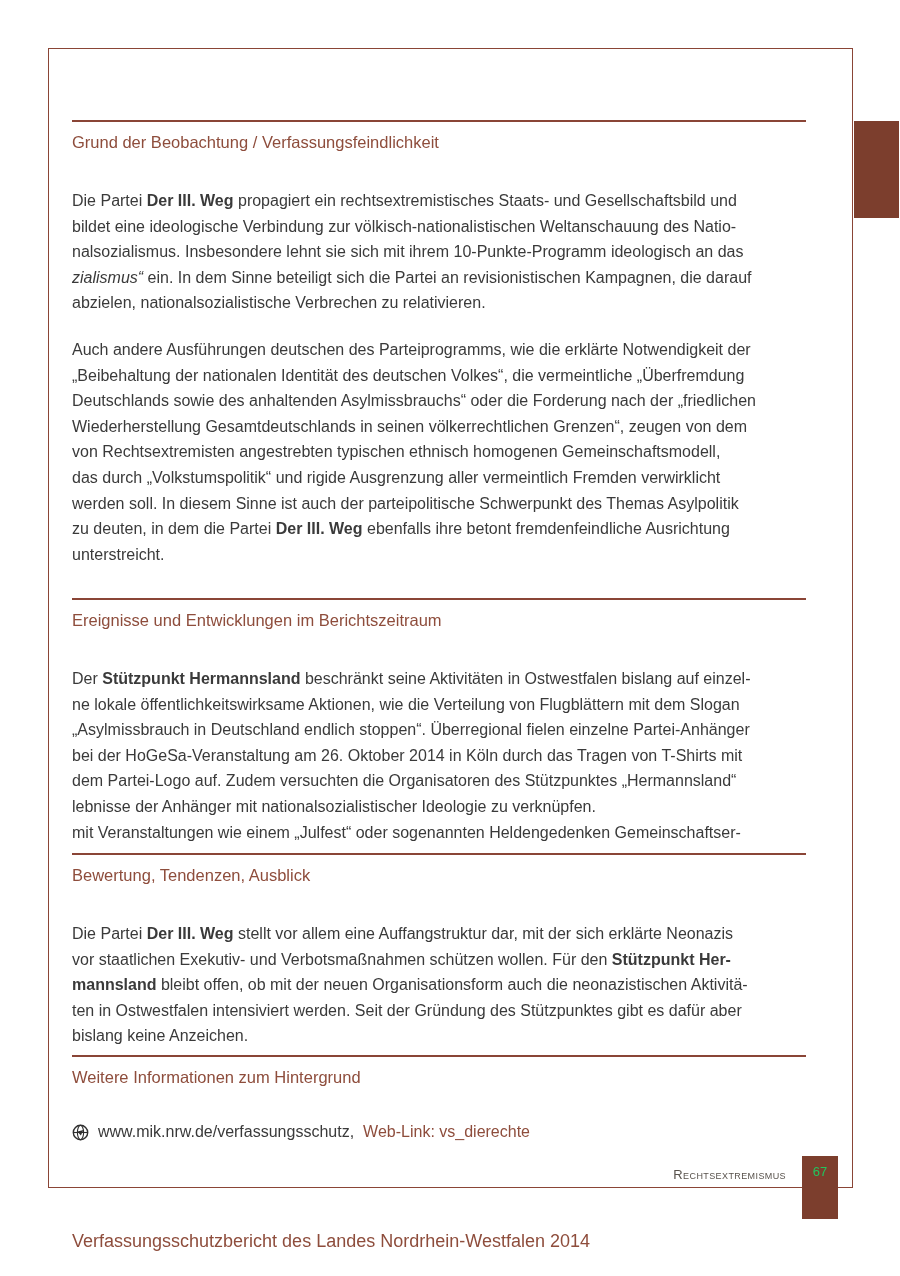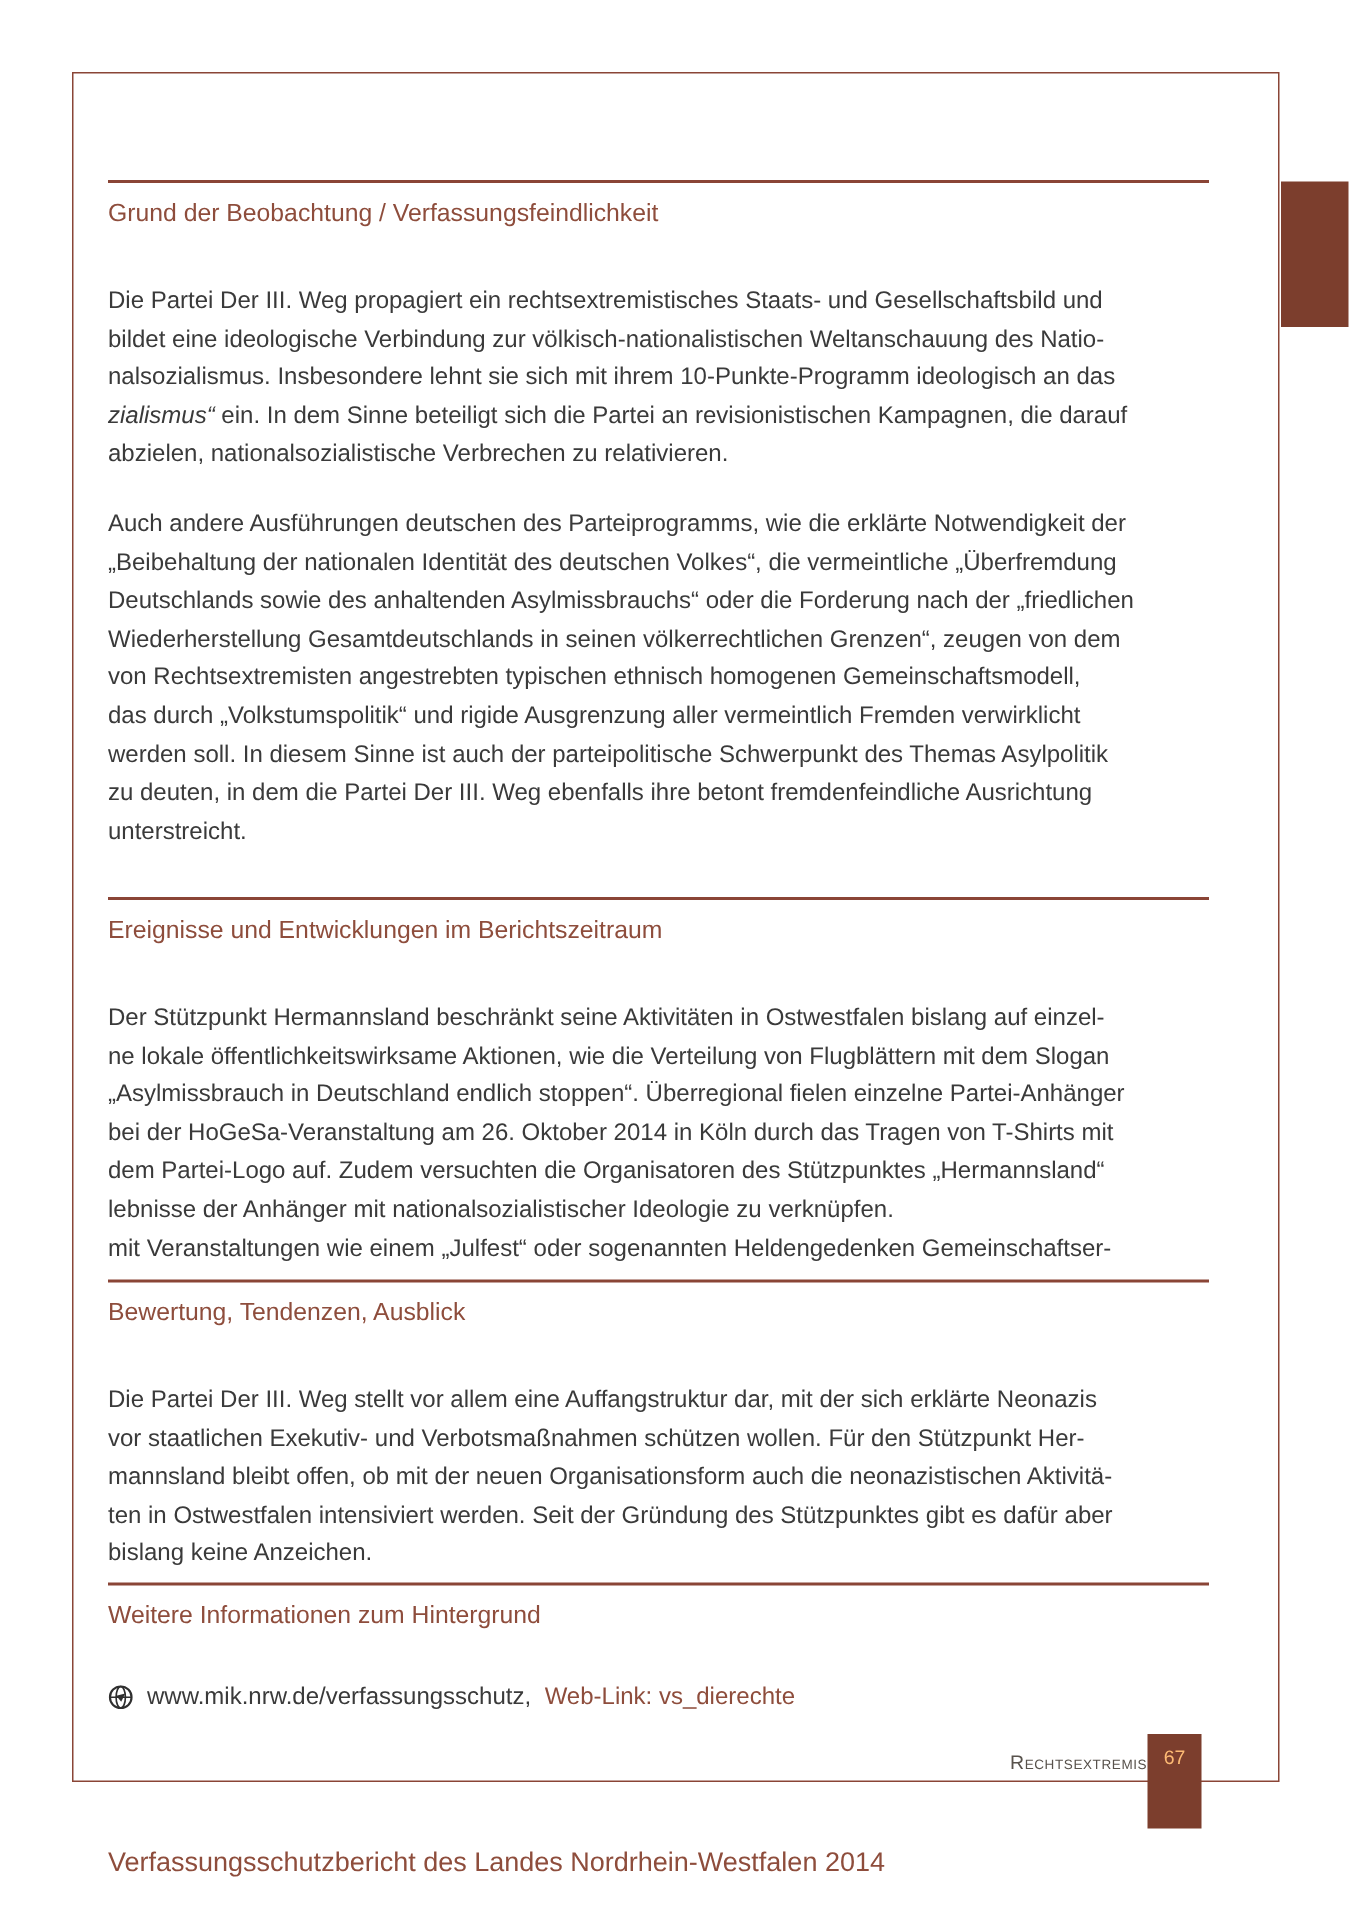--- a/index.html
+++ b/index.html
@@ -50,50 +50,50 @@
     color: var(--accent, #8e4d3c);
   }
   .paragraphs { margin-top: 36px; }
   .para + .para { margin-top: 21px; }
   .line {
     font-size: 16px;
     line-height: 25.6px;
     color: var(--body-text, #3a3a3a);
     white-space: pre;
   }
-  .line .b { font-weight: normal; }
+  .line .b { font-weight: bold; }
   .line .i { font-style: italic; }
   .link-row {
     margin-top: 31px;
     display: flex;
-    align-items: flex-start;
+    align-items: flex-end;
     gap: 9px;
     font-size: 16px;
     color: var(--body-text, #3a3a3a);
   }
   .globe { flex: 0 0 auto; display: block; }
   .link-url { color: var(--body-text, #3a3a3a); }
   .link-web { color: var(--accent, #8e4d3c); }
   .chapter-label {
     position: absolute;
     right: 66px;
     top: 1118px;
     font-size: 13px;
     font-variant: small-caps;
     letter-spacing: 0.4px;
     color: var(--chapter-label, #58524c);
   }
   .pagenum-box {
     position: absolute;
-    left: 716px;
+    left: 753px;
     top: 1107px;
     width: 36px;
     height: 63px;
     background: var(--dark-box, #7c3e2d);
-    color: #fdba74;
+    color: #22c55e;
     font-size: 13px;
     text-align: center;
     padding-top: 8px;
     box-sizing: border-box;
     z-index: 2;
   }
   .report-footer {
     position: absolute;
     left: 72px;
     top: 1231px;

